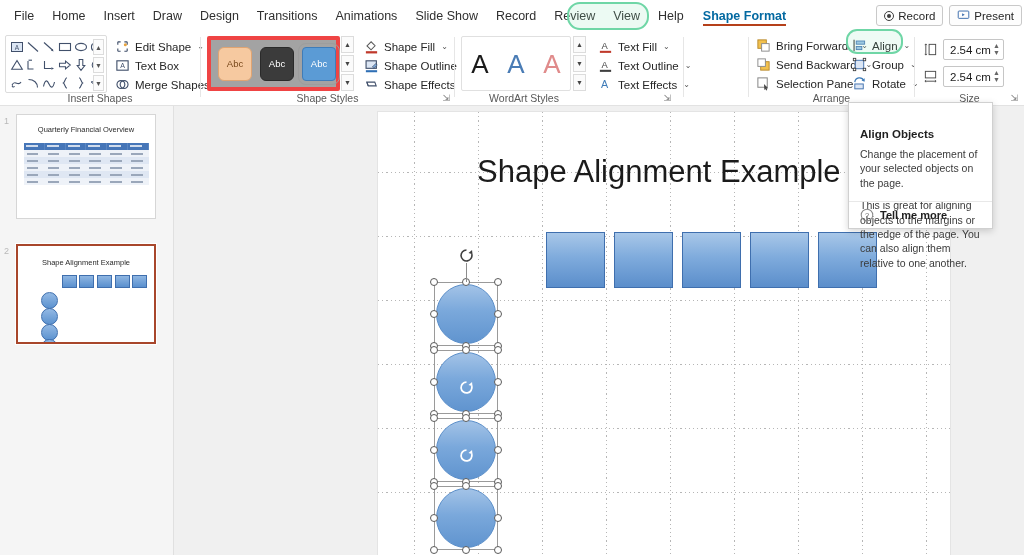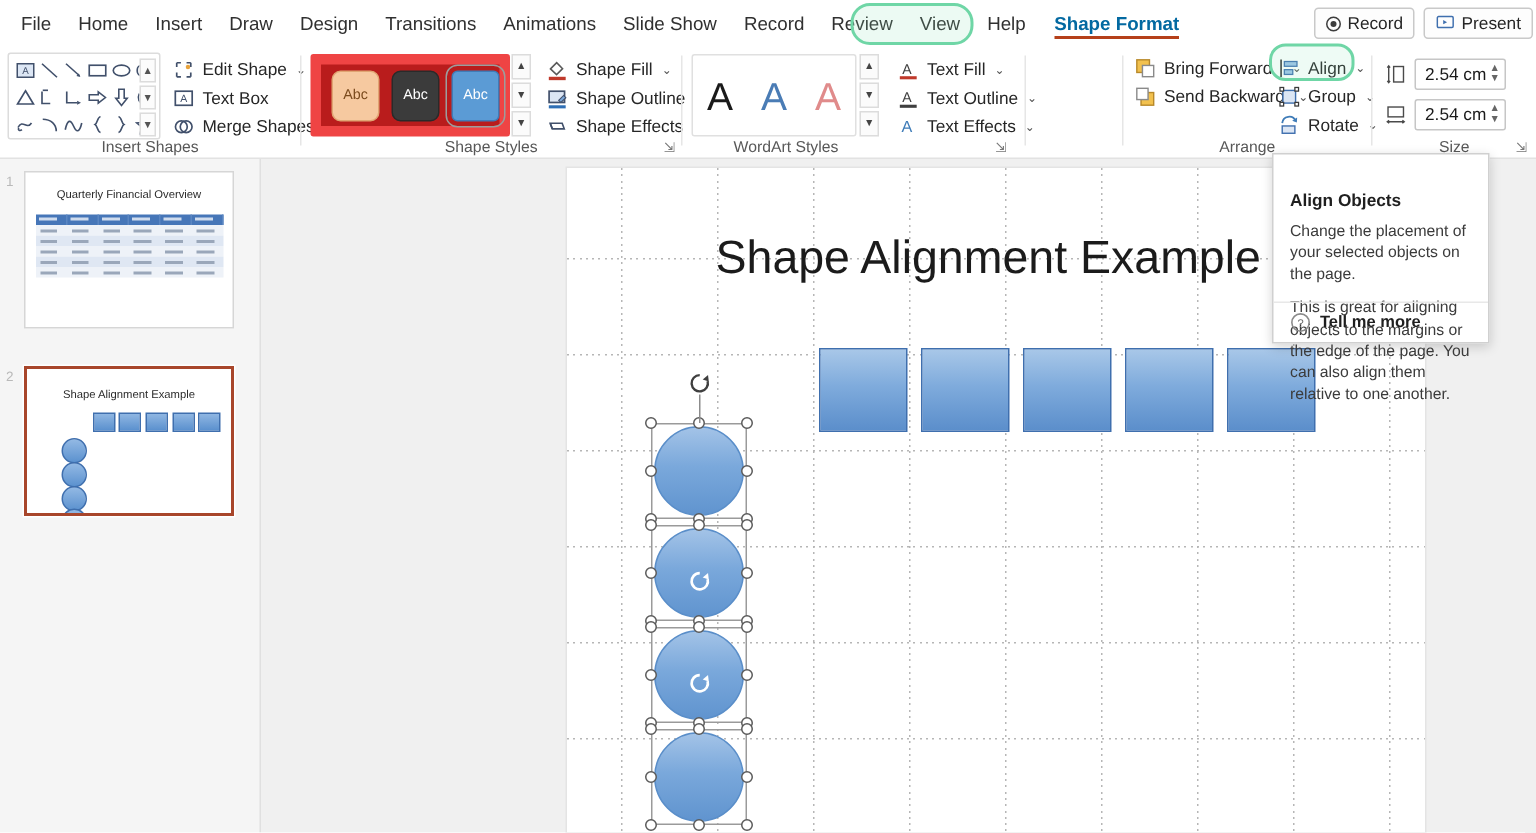--- a/index.html
+++ b/index.html
@@ -99,21 +99,21 @@
   .cmd {
     display: flex; align-items: center; gap: 5px; height: 19px;
     font-size: 11.5px; color: #262626; white-space: nowrap; padding: 0 3px; text-align: center;
   }
   .cmd .ic { width: 15px; height: 15px; flex: none; display: block; }
   .chev { font-size: 8px; color: #555; margin-left: 1px; }
 
   
   .stylebox {
     position: absolute; left: 6px; top: 5px; width: 133px; height: 55px;
-    border: 7px solid #ef4444; border-radius: 2px; background: #b91c1c;
+    border: 4px solid #ef4444; border-radius: 2px; background: #a3a3a3;
     display: flex; align-items: center; gap: 8px; padding-left: 7px;
   }
   .thumb {
     width: 34px; height: 34px; border-radius: 6px;
     display: flex; align-items: center; justify-content: center;
     font-size: 9.5px;
   }
   .thumb.sel {
     outline: 1px solid #9d9d9d; outline-offset: 3px; border-radius: 4px;
   }
@@ -584,20 +584,27 @@
           <span>Bring Forward</span>
           <span class="chev" style="margin-left:8px;">⌄</span>
         </div>
         <div class="cmd">
           <svg class="ic" viewBox="0 0 16 16">
             <rect x="5" y="5" width="9" height="9" fill="#f2c14e" stroke="#b8892a" stroke-width="1"></rect>
             <rect x="2" y="2" width="8" height="8" fill="#fff" stroke="#8a8a8a" stroke-width="1"></rect>
           </svg>
           <span>Send Backward</span>
           <span class="chev" style="margin-left:4px;">⌄</span>
+        </div>
+        <div class="cmd">
+          <svg class="ic" viewBox="0 0 16 16">
+            <rect x="2" y="2" width="10" height="10" fill="#fff" stroke="#8a8a8a" stroke-width="1.1"></rect>
+            <path d="M8.5 8.5 13 13l-1.6.4.6 1.6-1.2.5-.7-1.7-1.2 1.1z" fill="#4a4a4a"></path>
+          </svg>
+          <span>Selection Pane</span>
         </div>
       </div>
 
       <div style="position:absolute;left:100px;top:5px;">
         <div class="cmd">
           <svg class="ic" viewBox="0 0 16 16">
             <path d="M2.2 1.8v12.4" stroke="#4a4a4a" stroke-width="1.3"></path>
             <rect x="4.5" y="3.2" width="9" height="3.4" fill="#9ec3e8" stroke="#3f6fae" stroke-width="0.9"></rect>
             <rect x="4.5" y="9" width="6" height="3.4" fill="#9ec3e8" stroke="#3f6fae" stroke-width="0.9"></rect>
           </svg>

